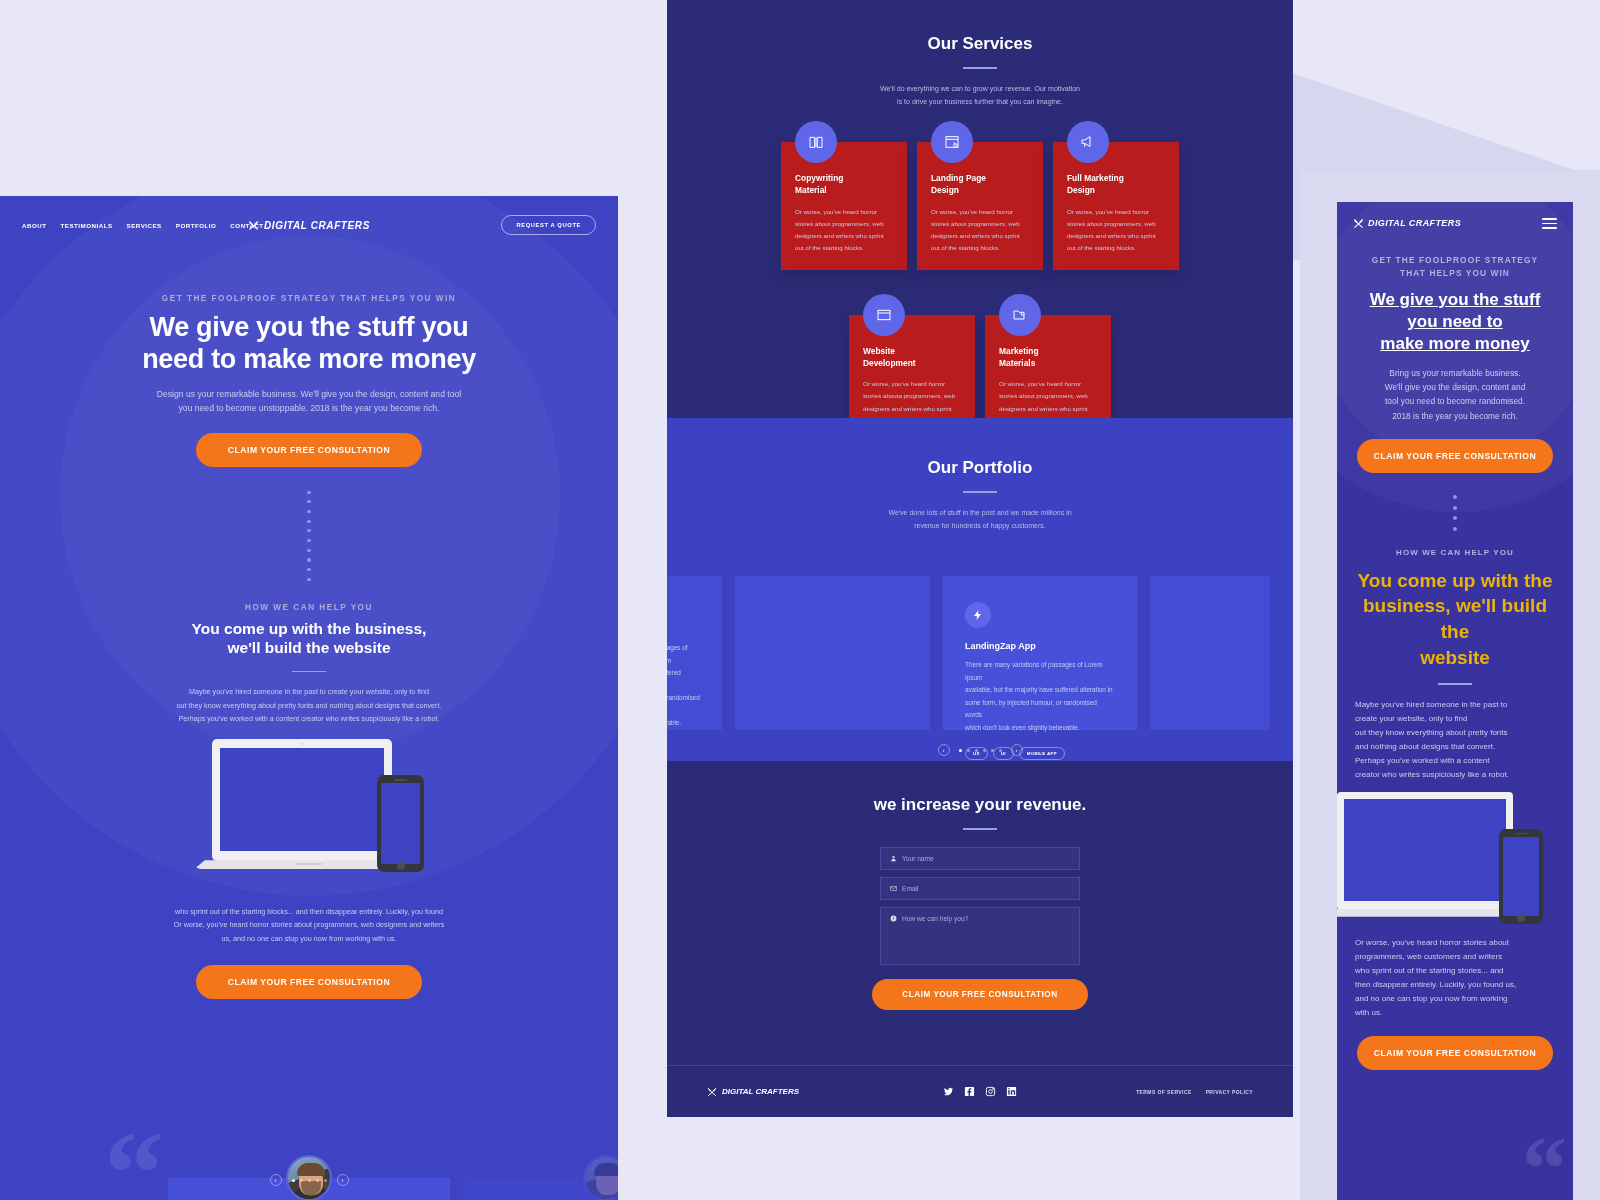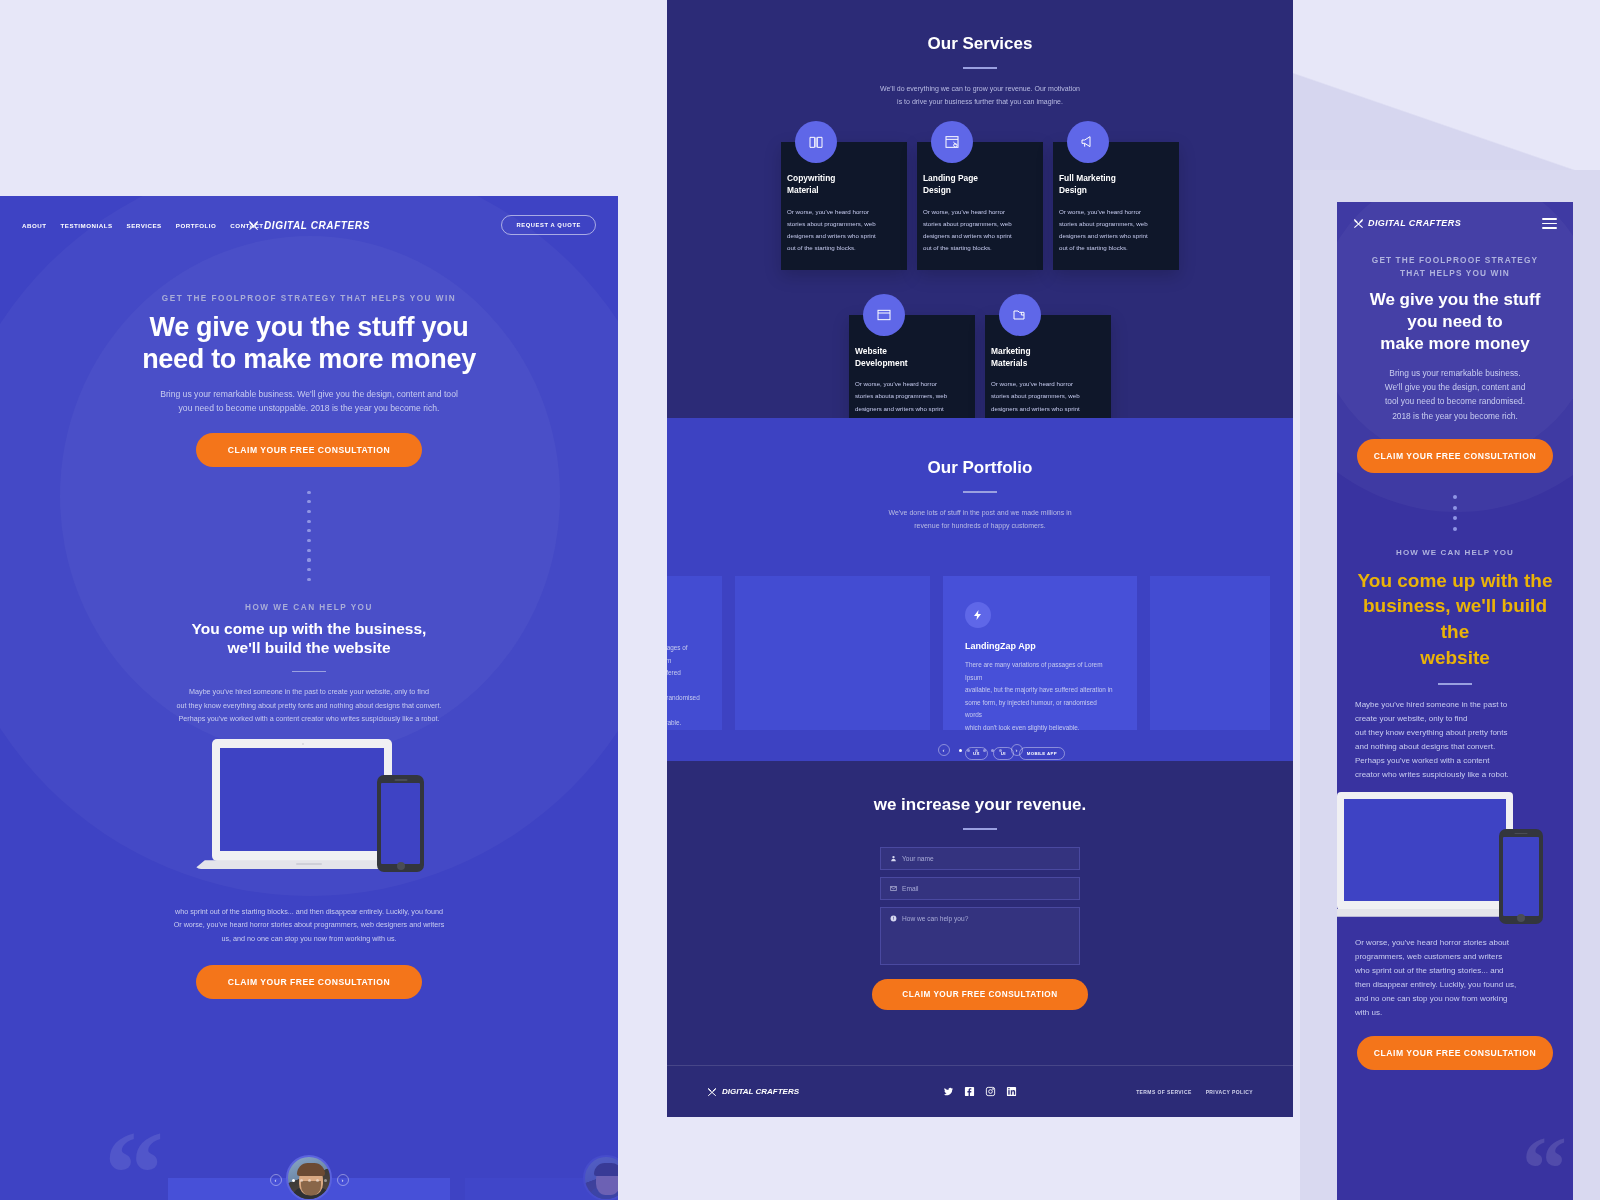--- a/index.html
+++ b/index.html
@@ -121,21 +121,21 @@
   .car-dots i { width:3px; height:3px; border-radius:50%; background:rgba(255,255,255,.45); display:block; }
   .car-dots i.on { background:#fff; }
 
   
   #mid-panel { left:667px; top:0; width:626px; height:1117px; background:#2c2b77; }
   .mid-sec { padding:0 40px; }
   .mid-h2 { color:#fff; font-size:17px; font-weight:bold; text-align:center; }
   .mid-sub { color:#b9bce3; font-size:7px; line-height:1.9; text-align:center; }
   .svc-grid { display:flex; justify-content:center; gap:10px; margin-top:34px; }
   .svc-card {
-    width:126px; background:#0f172a; padding:30px 6px 16px; position:relative;
+    width:126px; background:#b91c1c; padding:30px 14px 16px; position:relative;
     box-shadow:0 6px 16px rgba(0,0,0,.18);
   }
   .svc-icon {
     position:absolute; left:14px; top:-21px; width:42px; height:42px; border-radius:50%;
     background:#5f67e8; display:flex; align-items:center; justify-content:center;
   }
   .svc-title { color:#fff; font-size:8.4px; font-weight:bold; line-height:1.45; }
   .svc-body { color:#c6cbef; font-size:6.2px; line-height:1.95; margin-top:9px; }
   .pf-track { display:flex; gap:13px; margin-top:44px; align-items:stretch; }
   .pf-card { background:#4750d8; flex:0 0 auto; }
@@ -170,21 +170,21 @@
   .foot-links span { color:#d2d4ec; font-size:5px; font-weight:bold; letter-spacing:.4px; }
 
   
   #mob-panel { left:1337px; top:202px; width:236px; height:998px; background:#3933a0; }
   .mb-nav { display:flex; align-items:center; padding:13px 16px 0; }
   .mb-logo { display:flex; align-items:center; gap:4px; color:#fff; font-size:9px; font-weight:bold; font-style:italic; letter-spacing:.4px; }
   .mb-burger { margin-left:auto; width:15px; }
   .mb-burger i { display:block; height:1.6px; background:#fff; margin:3px 0; border-radius:2px; }
   .mb-hero { text-align:center; padding:22px 18px 0; position:relative; z-index:3; }
   .mb-eyebrow { color:#b0b3de; font-size:8.3px; font-weight:bold; letter-spacing:1.1px; line-height:1.6; }
-  .mb-h1 { color:#fff; font-size:17px; font-weight:bold; line-height:1.28; margin-top:9px; }
+  .mb-h1 { color:#fff; font-size:17px; font-weight:bold; line-height:1.28; margin-top:9px;text-decoration:underline; }
   .mb-sub { color:#c9cdf0; font-size:8.4px; line-height:1.72; margin-top:11px; }
   .mb-cta { padding:12px 10px; font-size:8.6px; margin-top:16px; width:196px; }
   .mb-sec { text-align:center; padding:0 14px; position:relative; z-index:3; }
   .mb-h2 { color:#eab308; font-size:19px; font-weight:bold; line-height:1.35; margin-top:8px; }
   .mb-body { color:#c9cdf0; font-size:8px; line-height:1.75; text-align:left; padding:0 4px; }
   .mb-devices { position:relative; margin-top:10px; height:130px; }
   .mb-laptop { position:absolute; left:0; top:0; width:176px; height:118px; background:#f0f0f3; border-radius:4px; padding:7px 7px 9px; }
   .mb-base { position:absolute; left:-12px; top:117px; width:200px; height:8px; background:#e4e4ea; border-radius:0 0 6px 6px; clip-path:polygon(5% 0,95% 0,100% 100%,0 100%); }
   .mb-phone { position:absolute; left:162px; top:37px; width:44px; height:95px; background:#33363d; border-radius:7px; padding:8px 4px; }
   .mb-quote { position:absolute; right:6px; bottom:-14px; color:rgba(255,255,255,.12); font-size:90px; font-weight:bold; font-family:"Liberation Serif", serif; line-height:1; }
@@ -217,21 +217,21 @@
     <div class="dk-quote">REQUEST A QUOTE</div>
   </div>
 
   <div class="dk-hero">
     <div class="eyebrow">GET THE FOOLPROOF STRATEGY THAT HELPS YOU WIN</div>
     <div class="dk-h1">
       <div>We give you the stuff you</div>
       <div>need to make more money</div>
     </div>
     <div class="dk-sub">
-      <div>Bring us your remarkable business. We'll give you the design, content and tool</div>
+      <div>Design us your remarkable business. We'll give you the design, content and tool</div>
       <div>you need to become unstoppable. 2018 is the year you become rich.</div>
     </div>
     <div class="btn-orange dk-cta">CLAIM YOUR FREE CONSULTATION</div>
   </div>
 
   <div class="dots-vert">
     <i></i>
       <i></i>
     <i></i>
       <i></i>

